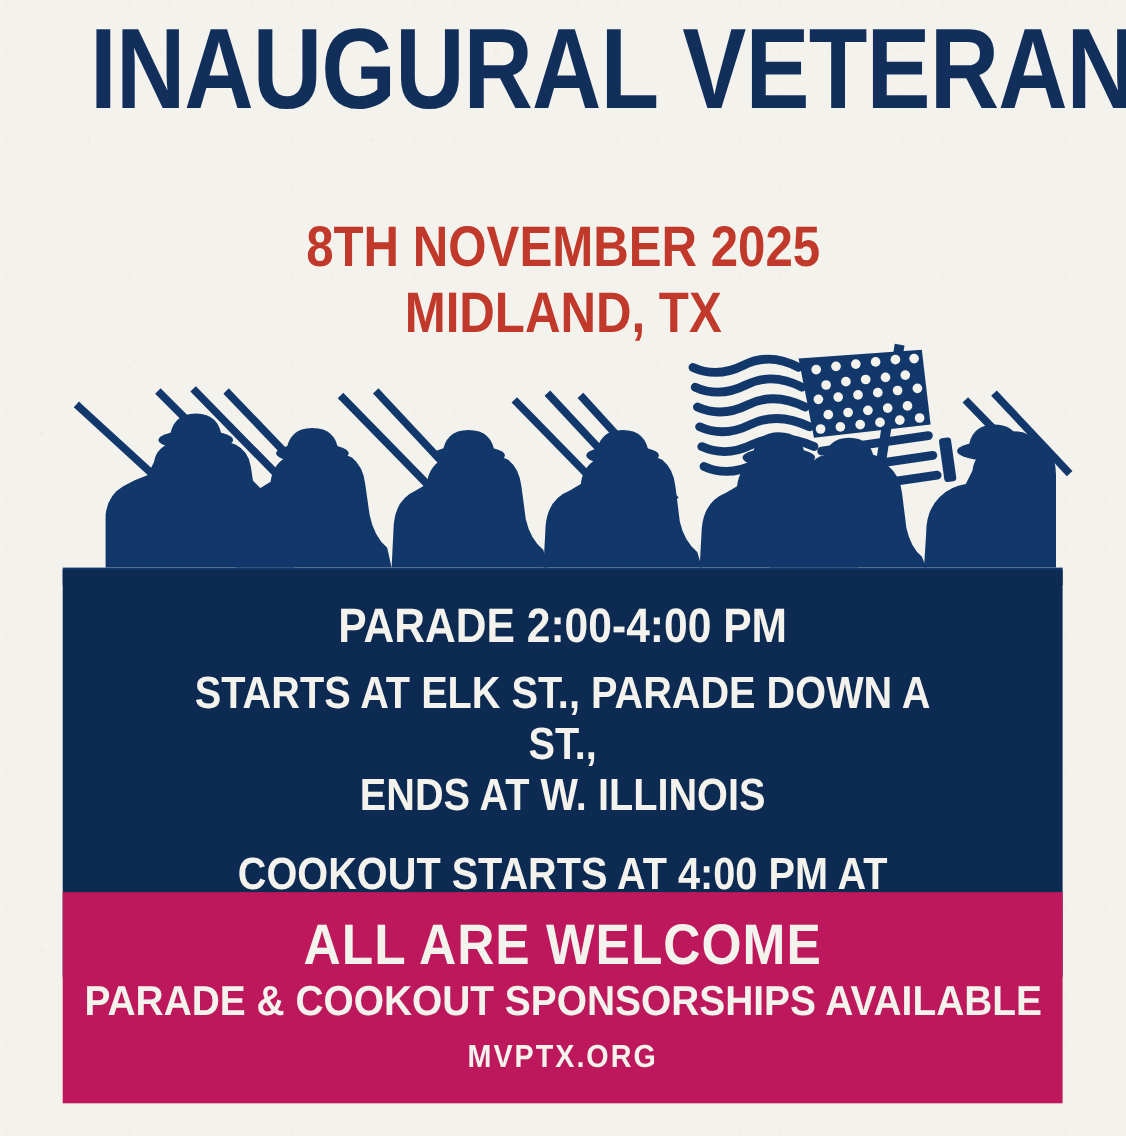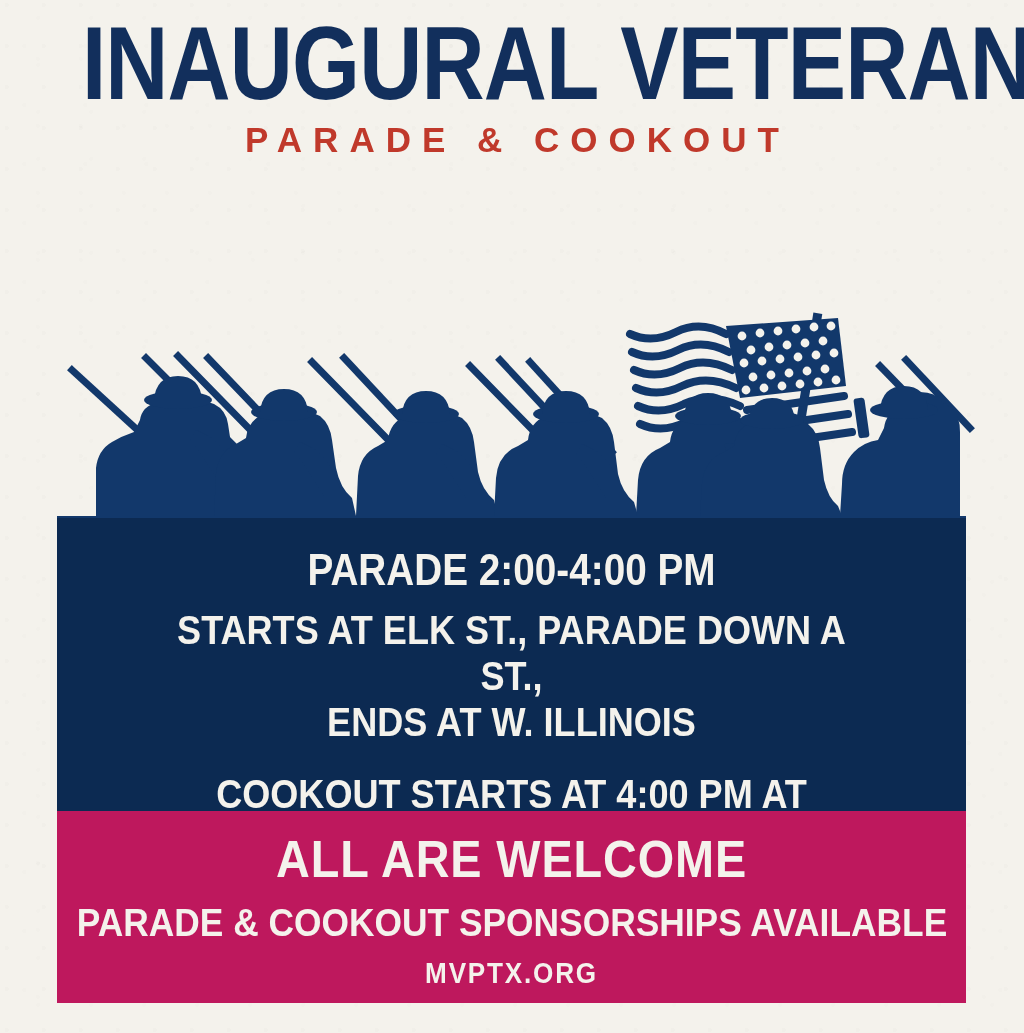--- a/index.html
+++ b/index.html
@@ -155,21 +155,20 @@
     letter-spacing: 1px;
     transform: scaleX(0.9);
     white-space: nowrap;
   }
 
   .sponsor-row {
     display: flex;
     align-items: center;
     justify-content: center;
     gap: 16px;
-    margin-top: 12px;
     padding: 0 18px;
   }
 
   .star {
     flex: 0 0 auto;
     width: 52px;
     height: 52px;
     display: block;
   }
   .star svg { display: block; width: 52px; height: 52px; }
@@ -196,23 +195,26 @@
 </style>
 </head>
 <body>
 
 <div class="poster">
 
   <div class="paper-grain"></div>
 
   <div class="header">
     <h1 class="title">INAUGURAL VETERANS DAY</h1>
-    <div class="subtitle">PARADE &amp; COOKOUT</div>
-  </div>
-
+  </div>
+
+  <div class="date-block">
+    <span class="line">8TH NOVEMBER 2025</span>
+    <span class="line">MIDLAND, TX</span>
+  </div>
 
   <div class="illustration">
     <svg viewBox="0 0 1024 232" xmlns="http://www.w3.org/2000/svg" aria-hidden="true">
       <g fill="#12386b">
 
         <rect x="57" y="216" width="909" height="16"></rect>
 
         <g stroke="#12386b" stroke-width="7" stroke-linecap="square">
           <line x1="72" y1="70" x2="168" y2="158"></line>
           <line x1="146" y1="58" x2="238" y2="150"></line>

